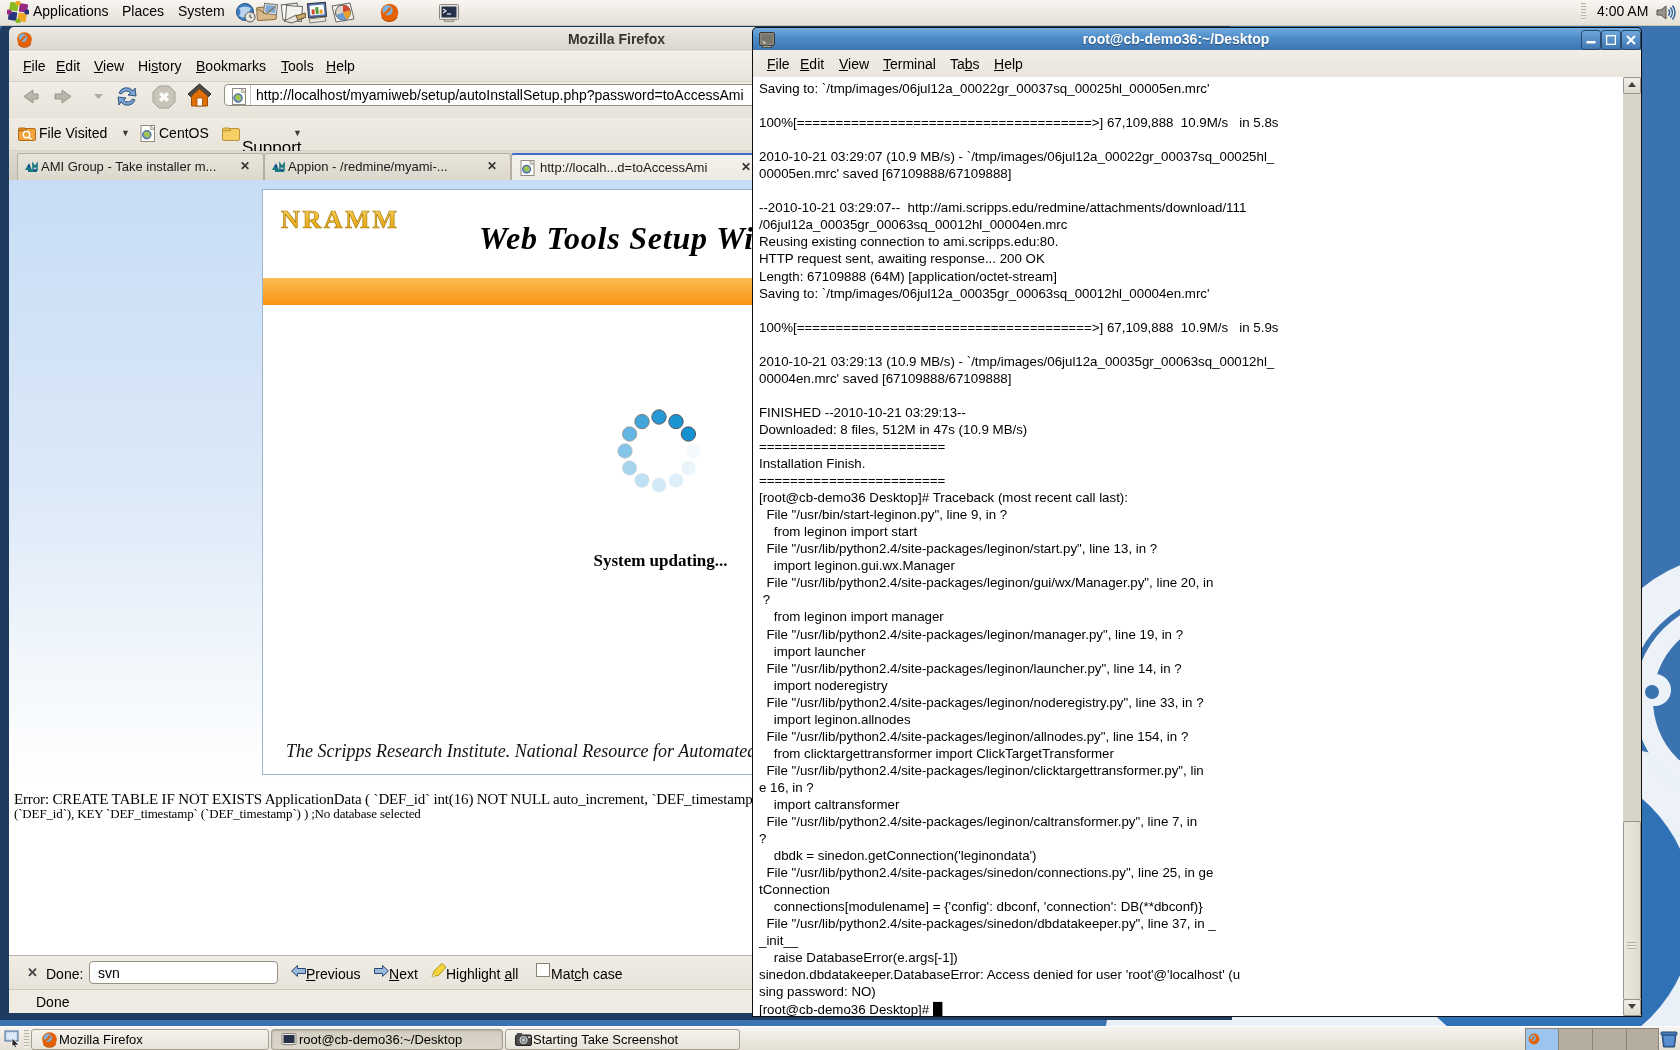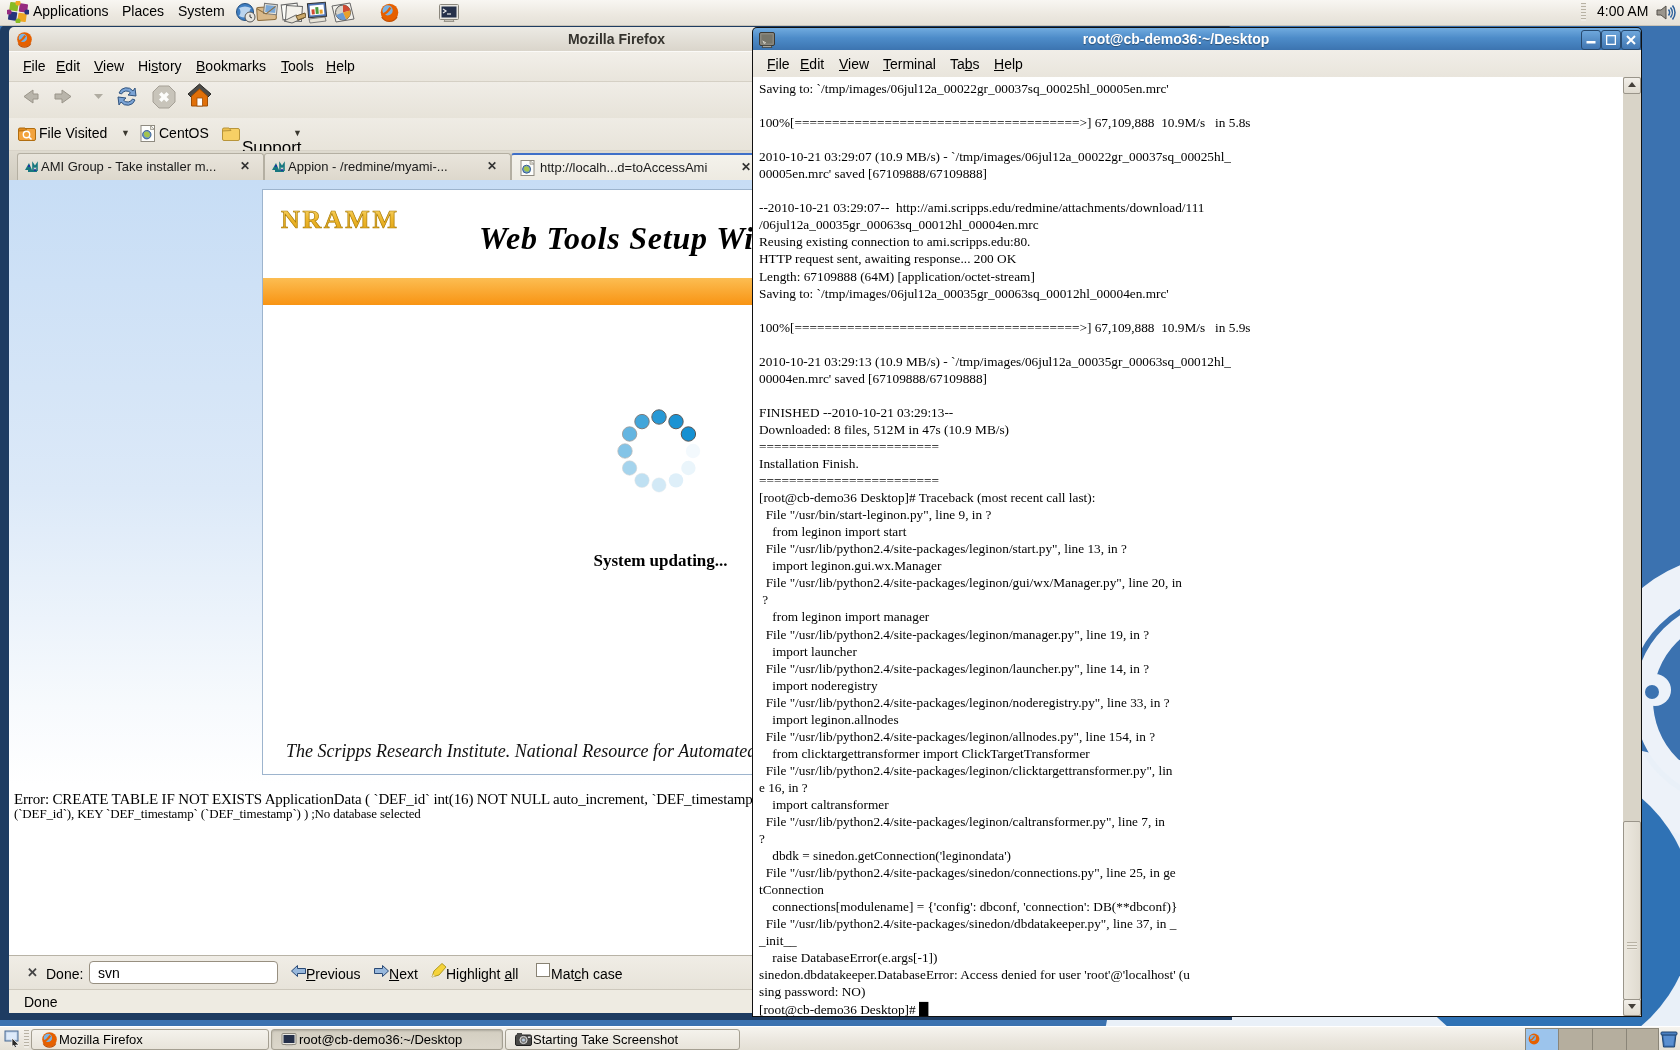--- a/index.html
+++ b/index.html
@@ -31,21 +31,21 @@
 #ffstatus{position:absolute;left:0;right:0;top:938px;height:23px;background:#eeebe2;border-top:1px solid #cdc8bc;}
 
 #wpanel{position:absolute;left:230px;top:9px;width:795px;height:584px;background:#fff;border:1px solid #9db4cd;margin-left:23px;}
 #orangebar{position:absolute;left:0px;top:88px;width:795px;height:27px;background:linear-gradient(#fcbd52,#f89413);}
 
 #term{position:absolute;left:752px;top:27px;width:890px;height:990px;background:#101010;border-radius:5px 5px 0 0;}
 #termtitle{position:absolute;left:1px;top:1px;width:888px;height:22px;border-radius:4px 4px 0 0;background:linear-gradient(#71abdf,#4d8cc9 45%,#3c74b0);}
 #termtitle .t{position:absolute;left:0;right:42px;top:3px;text-align:center;font-weight:bold;font-size:14px;color:#fff;text-shadow:0 1px 1px rgba(0,0,0,.4);}
 #termmenu{position:absolute;left:1px;top:23px;width:888px;height:27px;background:linear-gradient(#f1eee8,#e9e5dc);border-bottom:1px solid #c9c4b8;}
 #termtext{position:absolute;left:1px;top:50px;width:870px;height:939px;background:#fff;overflow:hidden;}
-#termtext pre{margin:0;position:absolute;left:6px;top:3px;font-family:Liberation Serif, serif;font-size:13.3px;line-height:17.04px;color:#000;}
+#termtext pre{margin:0;position:absolute;left:6px;top:3px;font-family:Liberation Sans, sans-serif;font-size:13.3px;line-height:17.04px;color:#000;}
 #termscrollwrap{position:absolute;left:869px;top:50px;width:19px;height:939px;background:#d9d4c8;border-left:1px solid #b4afa3;}
 .sbtn{position:absolute;left:1px;width:16px;height:15px;background:linear-gradient(#f2efe9,#dfdacf);border:1px solid #9a958a;border-radius:2px;}
 .sbtn svg{position:absolute;left:4px;top:4px;}
 #sthumb{position:absolute;left:1px;top:744px;width:16px;height:177px;background:linear-gradient(90deg,#ece8df,#e0dbd0);border:1px solid #9a958a;border-radius:2px;}
 #sthumb:after{content:"";position:absolute;left:3px;top:120px;width:10px;height:8px;background:repeating-linear-gradient(#b8b2a4 0 1px,#ece8df 1px 3px);}
 .wbtn{position:absolute;top:2px;width:18px;height:18px;background:linear-gradient(#6ea7dc,#4076b2);border:1px solid #27496e;border-radius:3px;}
 .wbtn svg{position:absolute;left:3.5px;top:3.5px;}
 
 .ser{font-family:"Liberation Serif",serif;}
 </style></head>
@@ -100,20 +100,30 @@
           <path d="M6 0 L16 0 L22 6 L22 16 L16 22 L6 22 L0 16 L0 6 Z" fill="#c8c4ba" stroke="#a5a096" stroke-width="1"></path>
           <path d="M6 8.5 L8.5 6 L11 8.5 L13.5 6 L16 8.5 L13.5 11 L16 13.5 L13.5 16 L11 13.5 L8.5 16 L6 13.5 L8.5 11 Z" fill="#fcfcfa"></path>
         </g>
 
         <g transform="translate(188,5)">
           <path d="M0 10 L11.5 0 L23 10 L20 13 L11.5 5.5 L3 13 Z" fill="#4d4b47" stroke="#2c2b28" stroke-width="1"></path>
           <path d="M3.5 12 L11.5 5 L19.5 12 L19.5 22 L3.5 22 Z" fill="#e17009" stroke="#9e4e06" stroke-width="1"></path>
           <rect x="9" y="14" width="5.5" height="8" fill="#fff" stroke="#9e4e06" stroke-width=".8"></rect>
         </g>
       </svg>
+      <div style="position:absolute;left:215px;top:2px;right:14px;height:20px;background:#fff;border:1px solid #978f80;border-radius:4px;">
+        <svg width="17" height="17" style="position:absolute;left:6px;top:3px">
+          <rect x="1.5" y="0.5" width="13" height="16" fill="#fdfdfb" stroke="#8e8a80" stroke-width="1"></rect>
+          <path d="M10.5 0.5 L14.5 4.5 L10.5 4.5 Z" fill="#e8e5dd" stroke="#8e8a80" stroke-width="0.7"></path>
+          <circle cx="7" cy="10" r="4.2" fill="#6a9ad0" stroke="#3a6090" stroke-width="1"></circle>
+          <path d="M4.5 7.6 A3.4 3.4 0 0 1 9.6 8.4 A2.6 2.6 0 0 1 7 12.6 A3.4 3.4 0 0 1 4.5 7.6" fill="#a4c44e"></path>
+        </svg>
+        <div style="position:absolute;left:25px;top:0;bottom:0;width:1px;background:#c9c4ba"></div>
+        <div style="position:absolute;left:31px;top:2px;font-size:14px;color:#000;white-space:nowrap">http://localhost/myamiweb/setup/autoInstallSetup.php?password=toAccessAmi</div>
+      </div>
     </div>
     <div id="ffbook">
       <svg width="20" height="18" style="position:absolute;left:9px;top:7px">
         <rect x="0.5" y="3.5" width="17" height="12" rx="1.5" fill="#f3a33c" stroke="#b06d10" stroke-width="1"></rect>
         <path d="M0.5 6 L0.5 4.5 A1.5 1.5 0 0 1 2 3 L7 3 L9 5.5 L0.5 6" fill="#e08a1d" stroke="#b06d10" stroke-width="1"></path>
         <circle cx="8.5" cy="9.5" r="3.2" fill="none" stroke="#fff" stroke-width="1.4"></circle>
         <path d="M11 12 L13.5 14.5" stroke="#fff" stroke-width="1.6"></path>
       </svg>
       <div style="position:absolute;left:30px;top:7px;font-size:14px">File Visited</div>
       <div style="position:absolute;left:112px;top:10px;font-size:9px;color:#3a382f">▼</div>
@@ -215,21 +225,21 @@
       <div style="position:absolute;left:380px;top:10px;font-size:14px"><u>N</u>ext</div>
       <svg width="18" height="16" style="position:absolute;left:421px;top:7px">
             <path d="M2 14 L9 12 L16 4 L12 0.5 L4 8 Z" fill="#f5d33a" stroke="#b09a20" stroke-width="1"></path>
             <path d="M2 14 L5 13.2 L3 11.2 Z" fill="#e8e4da"></path>
           </svg>
       <div style="position:absolute;left:437px;top:10px;font-size:14px">Highlight <u>a</u>ll</div>
       <div style="position:absolute;left:527px;top:7px;width:12px;height:12px;background:#fff;border:1px solid #888273"></div>
       <div style="position:absolute;left:542px;top:10px;font-size:14px">Mat<u>c</u>h case</div>
     </div>
     <div id="ffstatus">
-          <div style="position:absolute;left:15px;top:4px;font-size:14px;">Done</div>
+          <div style="position:absolute;left:27px;top:4px;font-size:14px;">Done</div>
         </div>
   </div>
 </div>
 
 <div id="term">
   <div id="termtitle">
         <div class="t">root@cb-demo36:~/Desktop</div>
     <svg width="17" height="16" style="position:absolute;left:6px;top:4px">
       <rect x="0.5" y="0.5" width="15" height="13" rx="1.5" fill="#8a887e" stroke="#3a3934" stroke-width="1"></rect>
       <rect x="2.5" y="2.5" width="11" height="9" fill="#76756a"></rect>

